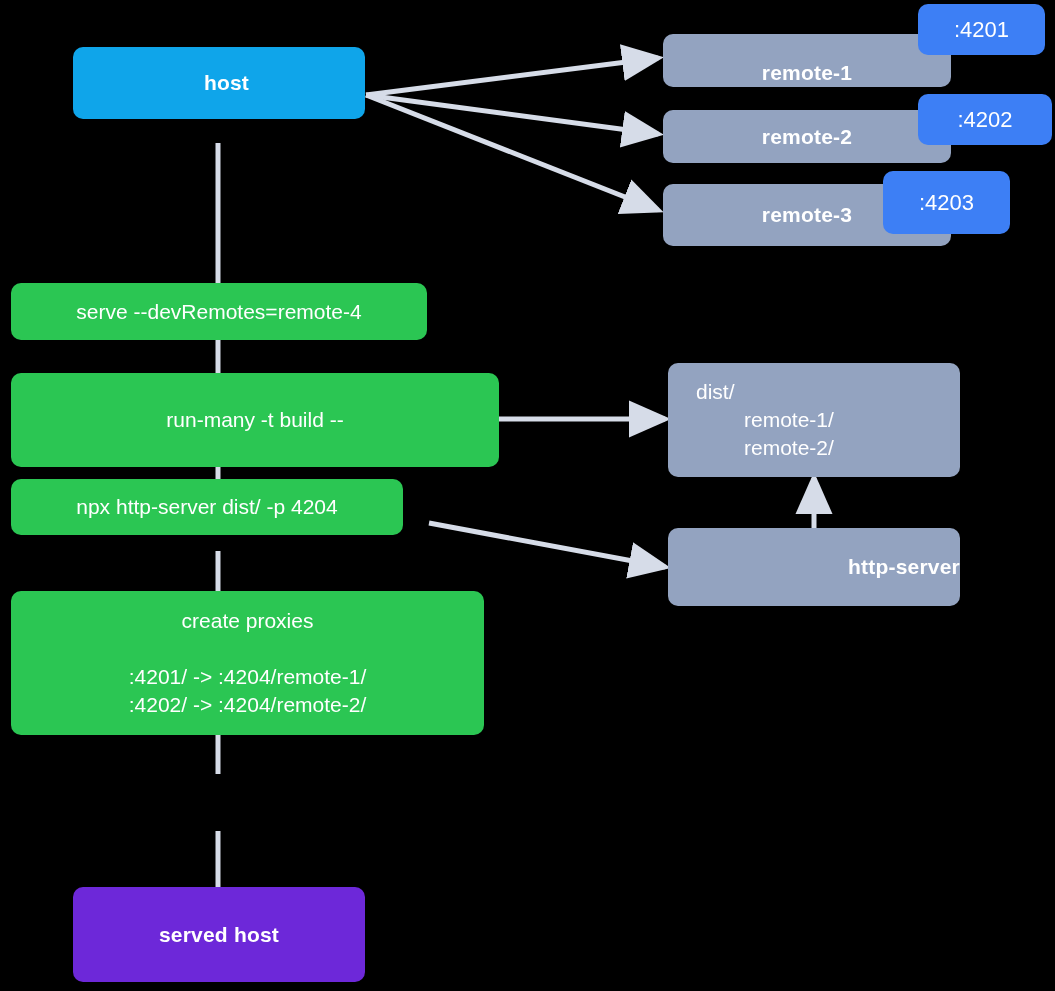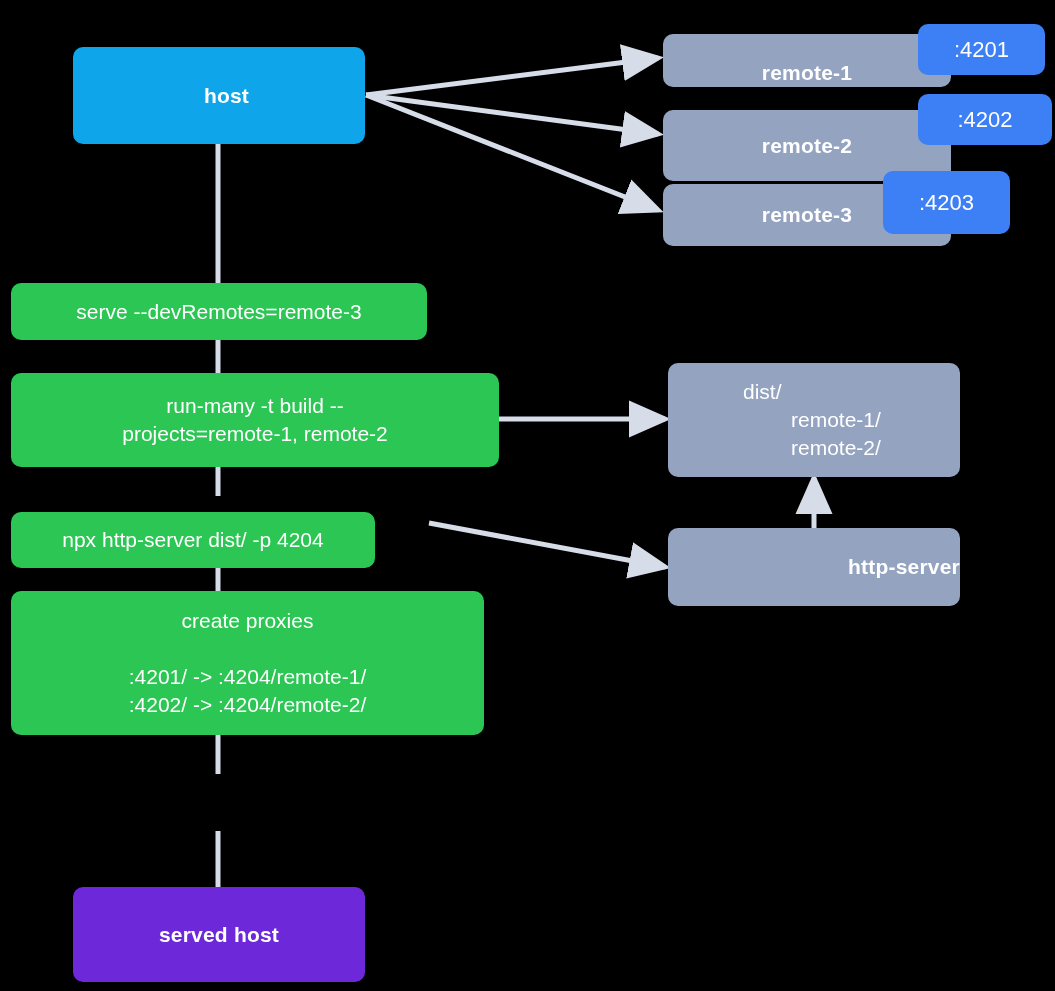--- a/index.html
+++ b/index.html
@@ -57,21 +57,20 @@
   .node-remote {
     background: #93A3C0;
     font-weight: bold;
     font-size: 21px;
     letter-spacing: 0.2px;
   }
   .node-plain {
     background: #93A3C0;
     font-weight: normal;
     font-size: 21px;
-    padding-left: 47px;
   }
   .badge {
     position: absolute;
     box-sizing: border-box;
     border-radius: 10px;
     background: #3D7FF5;
     color: #ffffff;
     font-size: 22px;
     display: flex;
     align-items: center;
@@ -122,55 +121,54 @@
     <line x1="366" y1="95" x2="658" y2="134" stroke="#D6DCE8" stroke-width="5" marker-end="url(#arrow)"></line>
     <line x1="366" y1="95" x2="658" y2="210" stroke="#D6DCE8" stroke-width="5" marker-end="url(#arrow)"></line>
 
     <line x1="429" y1="419" x2="665" y2="419" stroke="#D6DCE8" stroke-width="5" marker-end="url(#arrow)"></line>
 
     <line x1="429" y1="523" x2="665" y2="567" stroke="#D6DCE8" stroke-width="5" marker-end="url(#arrow)"></line>
 
     <line x1="814" y1="528" x2="814" y2="478" stroke="#D6DCE8" stroke-width="5" marker-end="url(#arrow)"></line>
   </svg>
 
-  <div class="node node-host" style="left:73px; top:47px; width:292px; height:97px;padding-left:15px;">
+  <div class="node node-host" style="left:73px; top:47px; width:292px; height:72px;padding-left:15px;">
     <span>host</span>
   </div>
 
   <div class="node node-remote" style="left:663px; top:34px; width:288px; height:53px;justify-content:flex-end;">
     <span>remote-1</span>
   </div>
-  <div class="badge" style="left:918px; top:24px; width:127px; height:51px;">
+  <div class="badge" style="left:918px; top:4px; width:127px; height:51px;">
     <span>:4201</span>
   </div>
 
-  <div class="node node-remote" style="left:663px; top:110px; width:288px; height:71px;">
+  <div class="node node-remote" style="left:663px; top:110px; width:288px; height:53px;">
     <span>remote-2</span>
   </div>
   <div class="badge" style="left:918px; top:94px; width:134px; height:51px;">
     <span>:4202</span>
   </div>
 
   <div class="node node-remote" style="left:663px; top:184px; width:288px; height:62px;">
     <span>remote-3</span>
   </div>
   <div class="badge" style="left:883px; top:171px; width:127px; height:63px;">
     <span>:4203</span>
   </div>
 
   <div class="node node-cmd" style="left:11px; top:283px; width:416px; height:57px;">
-    <span class="ln">serve --devRemotes=remote-3</span>
+    <span class="ln">serve --devRemotes=remote-4</span>
   </div>
 
   <div class="node node-cmd multi" style="left:11px; top:373px; width:488px; height:94px;">
     <span class="ln">run-many -t build --</span>
-    <span class="ln">projects=remote-1, remote-2</span>
   </div>
 
-  <div class="node node-cmd" style="left:11px; top:512px; width:364px; height:56px;">
+  <div class="node node-cmd" style="left:11px; top:479px; width:392px; height:56px;">
     <span class="ln">npx http-server dist/ -p 4204</span>
   </div>
 
   <div class="node node-cmd multi" style="left:11px; top:591px; width:473px; height:144px;">
     <span class="ln">create proxies</span>
     <span class="gap"></span>
     <span class="ln">:4201/ -&gt; :4204/remote-1/</span>
     <span class="ln">:4202/ -&gt; :4204/remote-2/</span>
   </div>
 

